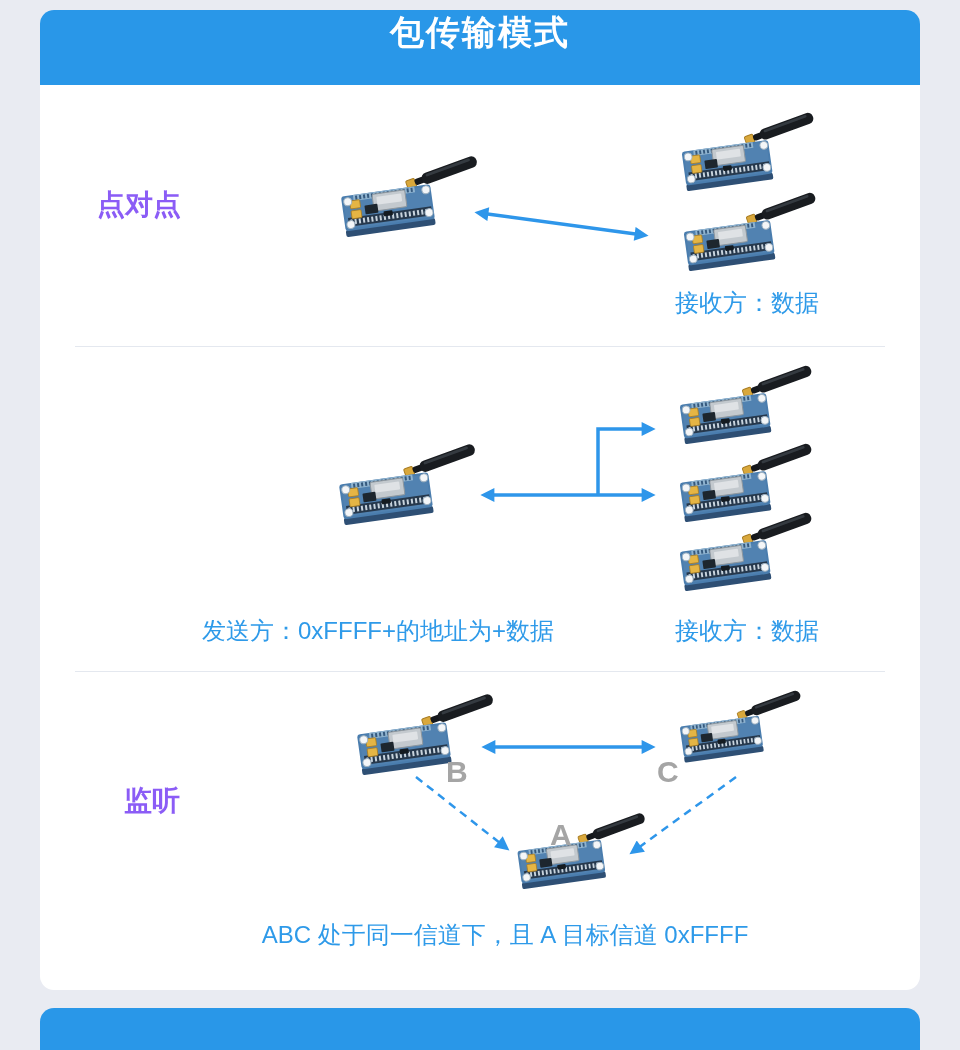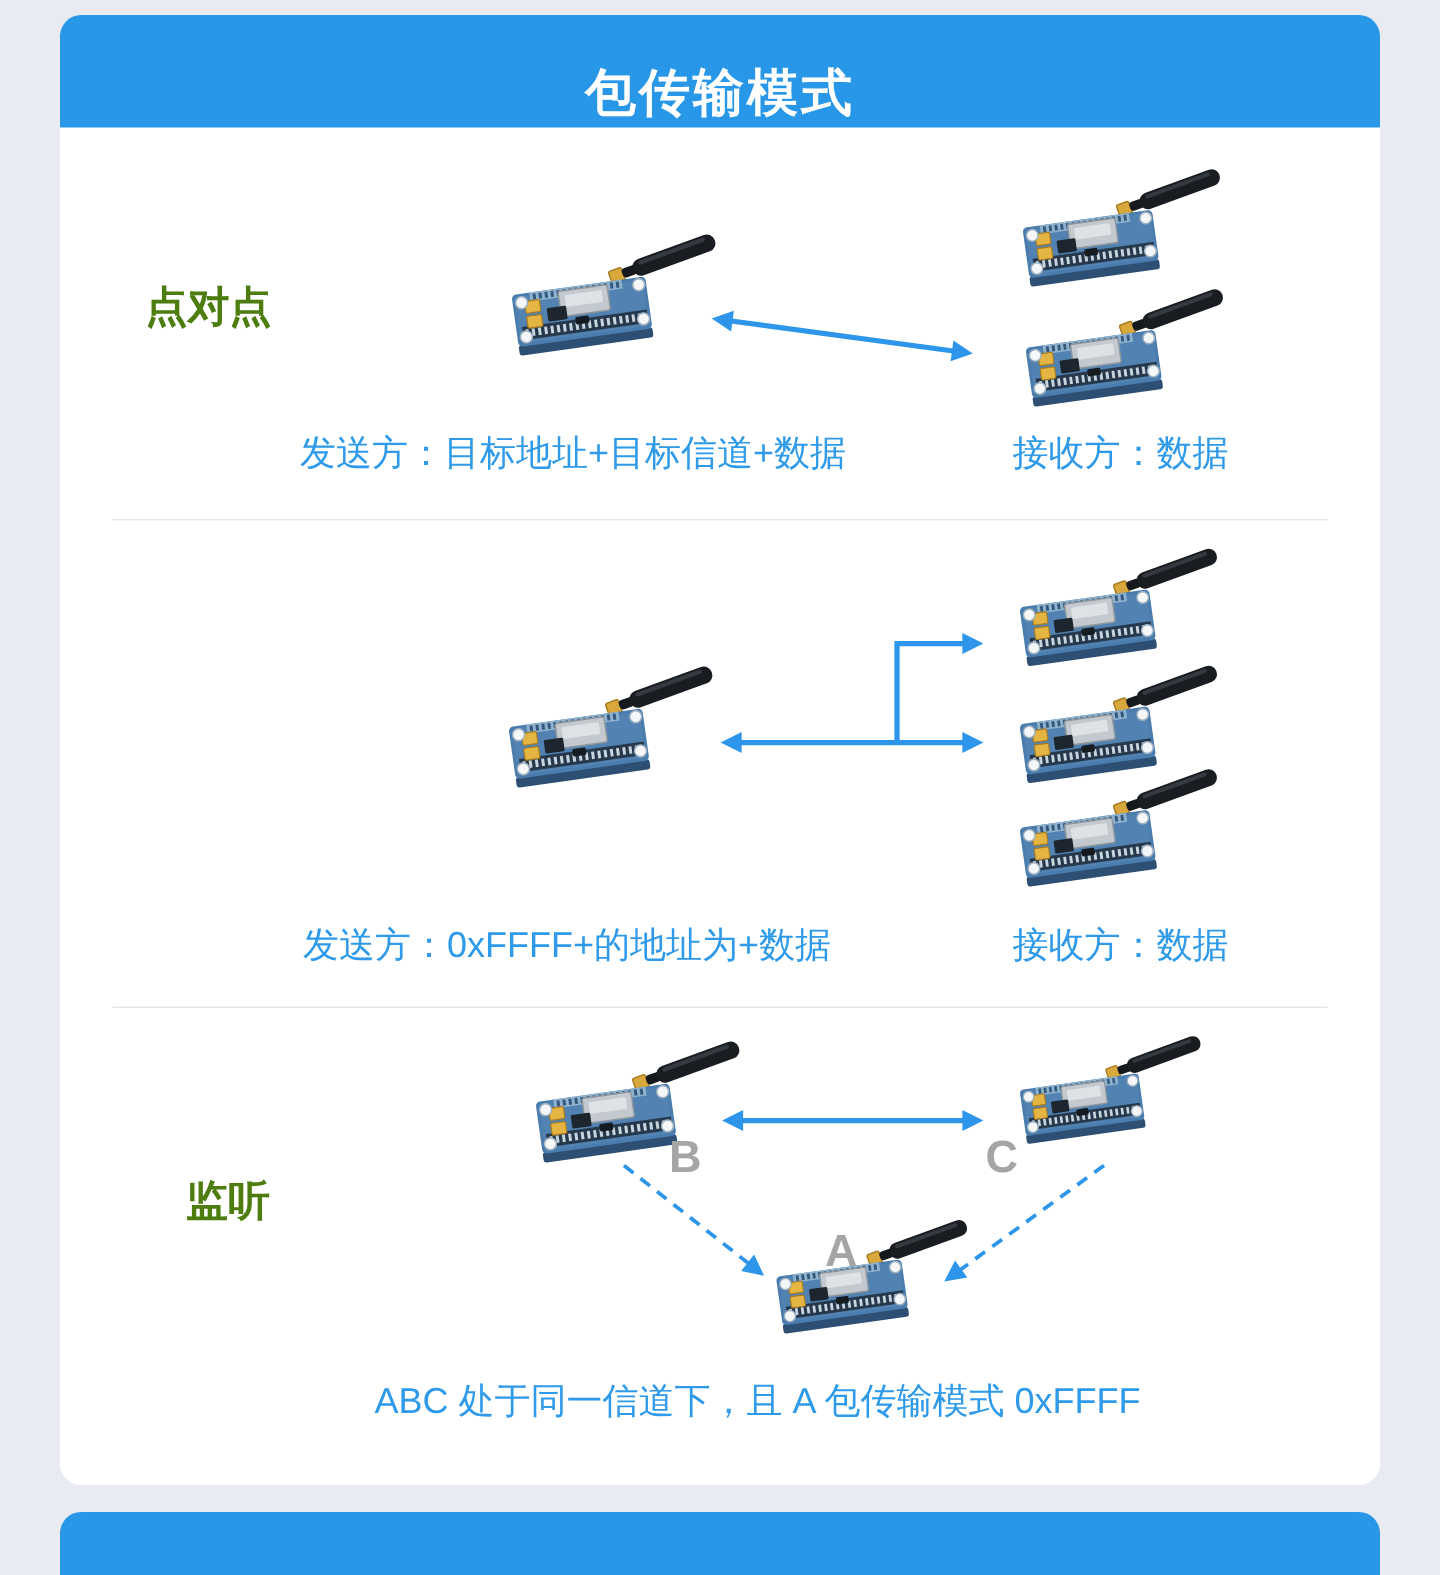--- a/index.html
+++ b/index.html
@@ -12,38 +12,38 @@
   .canvas{position:absolute;left:0;top:0;width:960px;height:1050px;}
 
   
   .card{
     position:absolute;left:40px;top:10px;width:880px;height:980px;
     background:#ffffff;border-radius:14px;overflow:hidden;
   }
   .card-header{
     position:absolute;left:0;top:0;width:880px;height:75px;
     background:#2997e8;
-    display:flex;align-items:flex-end;justify-content:center;
+    display:flex;align-items:flex-start;justify-content:center;
   }
   .card-header .title{
     color:#ffffff;font-size:34px;font-weight:bold;letter-spacing:2px;
   }
   .next-header{
     position:absolute;left:40px;top:1008px;width:880px;height:42px;
     background:#2997e8;border-radius:14px 14px 0 0;
   }
   .divider{
     position:absolute;left:75px;width:810px;height:0;
     border-top:1px solid #e4e8ef;
   }
 
   
   .sec-label{
-    position:absolute;color:#4d7c0f;font-size:28px;font-weight:bold;
-    line-height:31px;white-space:nowrap;
+    position:absolute;color:#8b5cf6;font-size:28px;font-weight:bold;
+    line-height:31px;white-space:nowrap;font-family:Liberation Serif, serif;
   }
 
   
   .caption{
     position:absolute;color:#2e9ae9;font-size:24px;line-height:30px;
     white-space:nowrap;transform:translateX(-50%);
   }
 
   
   .node-letter{
@@ -116,21 +116,20 @@
   <svg class="module" style="left:330px;top:140px" width="160" height="130" viewBox="0 0 160 130">
       <use href="#lora-module"></use>
     </svg>
   <svg class="module" style="left:671px;top:97px" width="155" height="126" viewBox="0 0 160 130">
       <use href="#lora-module"></use>
     </svg>
   <svg class="module" style="left:673px;top:177px" width="155" height="126" viewBox="0 0 160 130">
       <use href="#lora-module"></use>
     </svg>
 
-  <div class="caption" style="left:382px;top:288px">发送方：目标地址+目标信道+数据</div>
   <div class="caption" style="left:747px;top:288px">接收方：数据</div>
 
 
   <svg class="module" style="left:328px;top:428px" width="160" height="130" viewBox="0 0 160 130">
       <use href="#lora-module"></use>
     </svg>
   <svg class="module" style="left:669px;top:350px" width="155" height="126" viewBox="0 0 160 130">
       <use href="#lora-module"></use>
     </svg>
   <svg class="module" style="left:669px;top:428px" width="155" height="126" viewBox="0 0 160 130">
@@ -152,21 +151,21 @@
       <use href="#lora-module"></use>
     </svg>
   <svg class="module" style="left:507px;top:798px" width="150" height="122" viewBox="0 0 160 130">
       <use href="#lora-module"></use>
     </svg>
 
   <div class="node-letter" style="left:446px;top:757px">B</div>
   <div class="node-letter" style="left:657px;top:757px">C</div>
   <div class="node-letter" style="left:550px;top:820px">A</div>
 
-  <div class="caption" style="left:505px;top:920px">ABC 处于同一信道下，且 A 包传输模式 0xFFFF</div>
+  <div class="caption" style="left:505px;top:920px">ABC 处于同一信道下，且 A 目标信道 0xFFFF</div>
 
   <svg class="overlay" width="960" height="1050" viewBox="0 0 960 1050">
     <defs>
       <marker id="ah" viewBox="0 0 10 10" refX="6" refY="5" markerWidth="17" markerHeight="14" markerUnits="userSpaceOnUse" orient="auto-start-reverse">
         <path d="M0,0 L10,5 L0,10 z" fill="#2e96ea"></path>
       </marker>
     </defs>
 
     <line x1="480" y1="213" x2="643" y2="235" stroke="#2e96ea" stroke-width="3.5" marker-start="url(#ah)" marker-end="url(#ah)"></line>
 

